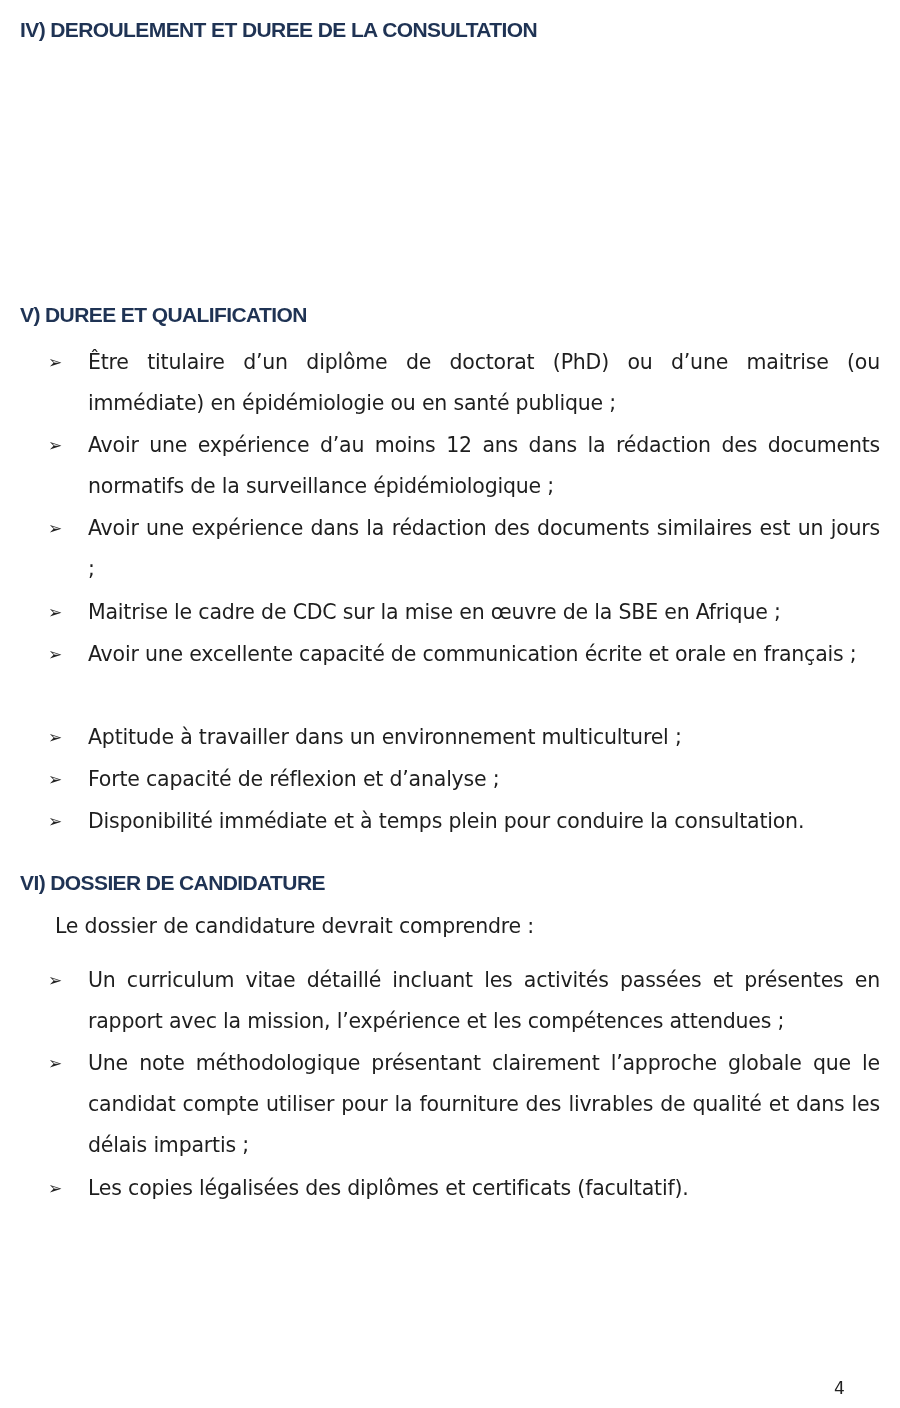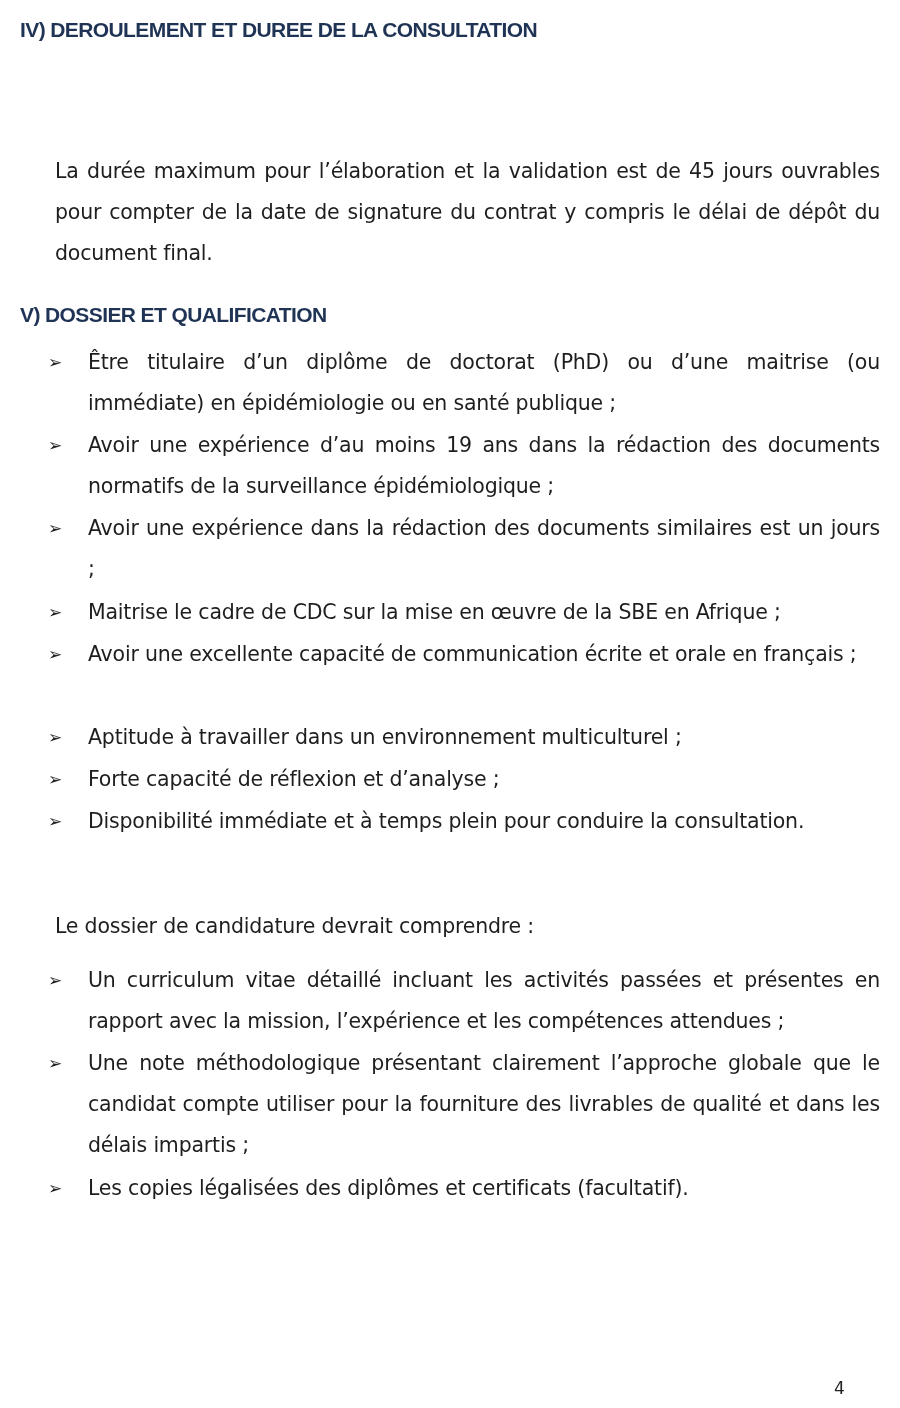--- a/index.html
+++ b/index.html
@@ -15,31 +15,30 @@
     .bullet .text { margin-left: 40px; font-size: 20.5px; line-height: 41px; text-align: justify;
                     text-align-last: left; letter-spacing: -0.2px; }
     .pagenum { position: absolute; left: 834px; top: 1378px; font-size: 17px; color: #222; }
   </style>
 </head>
 <body>
 
 <div class="page">
 
   <h2 style="top:18px">IV) DEROULEMENT ET DUREE DE LA CONSULTATION</h2>
-  <p class="para" style="top:151px">La durée maximum pour l’élaboration et la validation est de 45 jours ouvrables pour compter de la date de signature du contrat y compris le délai de dépôt du document final.</p>
 
-  <h2 style="top:303px">V) DOSSIER ET QUALIFICATION</h2>
+  <h2 style="top:303px">V) DUREE ET QUALIFICATION</h2>
 
   <div class="bullet" style="top:342px">
     <span class="arrow">➢</span>
     <div class="text">Être titulaire d’un diplôme de doctorat (PhD) ou d’une maitrise (ou immédiate) en épidémiologie ou en santé publique ;</div>
   </div>
   <div class="bullet" style="top:425px">
     <span class="arrow">➢</span>
-    <div class="text">Avoir une expérience d’au moins 19 ans dans la rédaction des documents normatifs de la surveillance épidémiologique ;</div>
+    <div class="text">Avoir une expérience d’au moins 12 ans dans la rédaction des documents normatifs de la surveillance épidémiologique ;</div>
   </div>
   <div class="bullet" style="top:508px">
     <span class="arrow">➢</span>
     <div class="text">Avoir une expérience dans la rédaction des documents similaires est un jours ;</div>
   </div>
   <div class="bullet" style="top:592px">
     <span class="arrow">➢</span>
     <div class="text">Maitrise le cadre de CDC sur la mise en œuvre de la SBE en Afrique ;</div>
   </div>
   <div class="bullet" style="top:634px">
@@ -52,20 +51,21 @@
   </div>
   <div class="bullet" style="top:759px">
     <span class="arrow">➢</span>
     <div class="text">Forte capacité de réflexion et d’analyse ;</div>
   </div>
   <div class="bullet" style="top:801px">
     <span class="arrow">➢</span>
     <div class="text">Disponibilité immédiate et à temps plein pour conduire la consultation.</div>
   </div>
 
+  <h2 style="top:871px">VI) DOSSIER DE CANDIDATURE</h2>
   <p class="para" style="top:906px">Le dossier de candidature devrait comprendre :</p>
 
   <div class="bullet" style="top:960px">
     <span class="arrow">➢</span>
     <div class="text">Un curriculum vitae détaillé incluant les activités passées et présentes en rapport avec la mission, l’expérience et les compétences attendues ;</div>
   </div>
   <div class="bullet" style="top:1043px">
     <span class="arrow">➢</span>
     <div class="text">Une note méthodologique présentant clairement l’approche globale que le candidat compte utiliser pour la fourniture des livrables de qualité et dans les délais impartis ;</div>
   </div>

